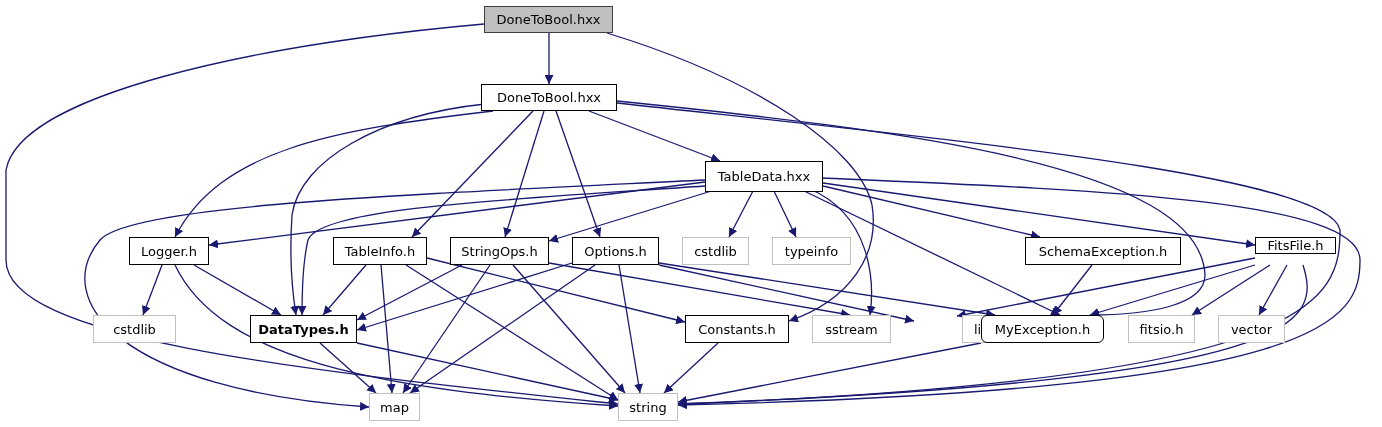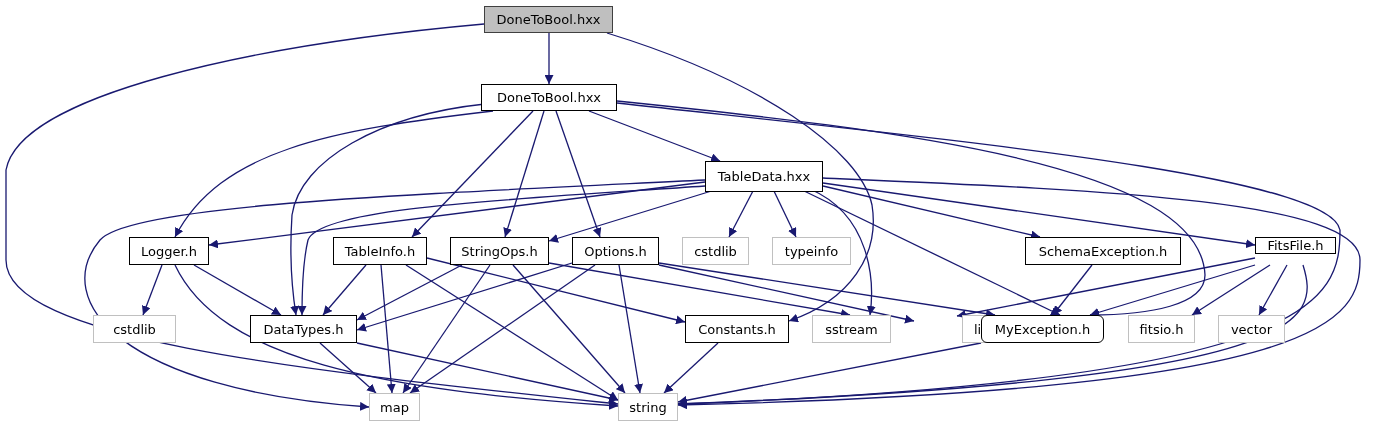--- a/index.html
+++ b/index.html
@@ -78,21 +78,21 @@
   <div class="node internal" id="n-TableData" style="left: 705px; top: 161px; width: 118px; height: 31px;">TableData.hxx</div>
   <div class="node internal" id="n-Logger" style="left: 129px; top: 237px; width: 80px; height: 28px;">Logger.h</div>
   <div class="node internal" id="n-TableInfo" style="left: 333px; top: 237px; width: 94px; height: 28px;">TableInfo.h</div>
   <div class="node internal" id="n-StringOps" style="left: 450px; top: 237px; width: 99px; height: 28px;">StringOps.h</div>
   <div class="node internal" id="n-Options" style="left: 572px; top: 237px; width: 87px; height: 28px;">Options.h</div>
   <div class="node external" id="n-cstdlib" style="left: 682px; top: 237px; width: 67px; height: 28px;">cstdlib</div>
   <div class="node external" id="n-typeinfo" style="left: 772px; top: 237px; width: 79px; height: 28px;">typeinfo</div>
   <div class="node internal" id="n-SchemaException" style="left: 1025px; top: 237px; width: 156px; height: 28px;">SchemaException.h</div>
   <div class="node internal" id="n-FitsFile" style="left: 1255px; top: 237px; width: 81px; height: 17px;">FitsFile.h</div>
   <div class="node external" id="n-iostream" style="left: 93px; top: 315px; width: 83px; height: 28px;">cstdlib</div>
-  <div class="node internal" id="n-DataTypes" style="left: 250px; top: 315px; width: 107px; height: 28px;">DataTypes.h</div>
+  <div class="node internal" id="n-DataTypes" style="left: 250px; top: 315px; width: 107px; height: 28px; font-weight: bold;">DataTypes.h</div>
   <div class="node internal" id="n-Constants" style="left: 685px; top: 315px; width: 104px; height: 28px;">Constants.h</div>
   <div class="node external" id="n-sstream" style="left: 812px; top: 315px; width: 79px; height: 28px;">sstream</div>
   <div class="node external" id="n-list" style="left: 914px; top: 315px; width: 43px; height: 28px; margin-left: 48px;">list</div>
   <div class="node internal" id="n-MyException" style="left: 981px; top: 315px; width: 123px; height: 28px; border-radius: 6px;">MyException.h</div>
   <div class="node external" id="n-fitsio" style="left: 1128px; top: 315px; width: 67px; height: 28px;">fitsio.h</div>
   <div class="node external" id="n-vector" style="left: 1218px; top: 315px; width: 67px; height: 28px;">vector</div>
   <div class="node external" id="n-map" style="left: 369px; top: 393px; width: 51px; height: 28px;">map</div>
   <div class="node external" id="n-string" style="left: 618px; top: 393px; width: 60px; height: 28px;">string</div>
 </div>
 

